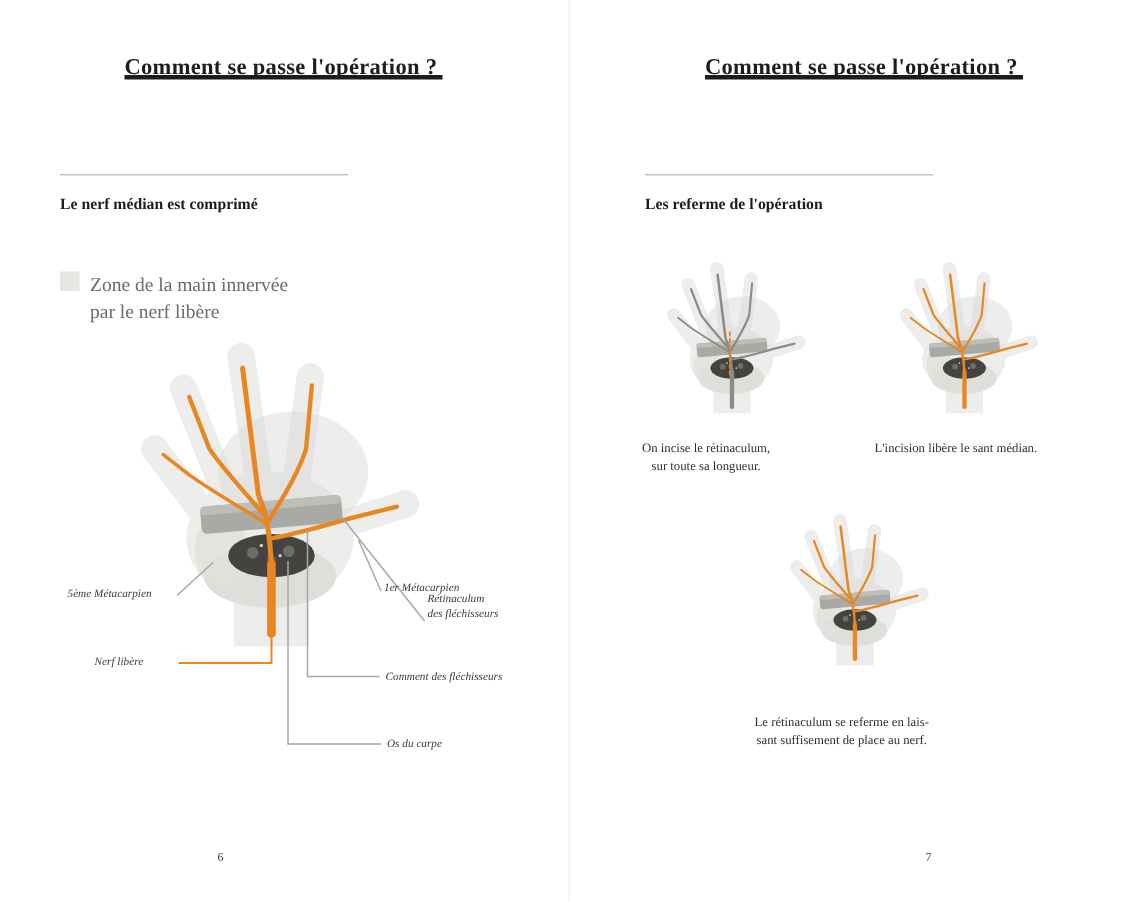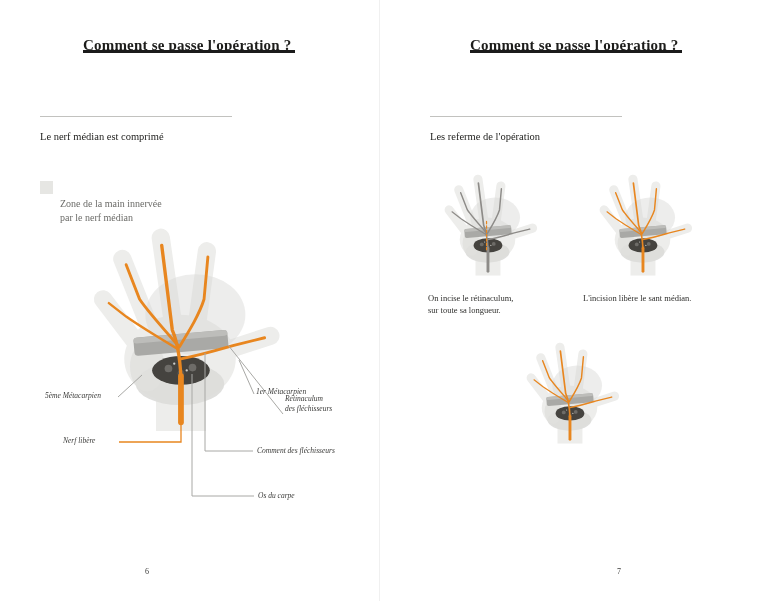--- a/index.html
+++ b/index.html
@@ -16,44 +16,44 @@
   .title{
     position:absolute;left:83px;top:27px;width:230px;
     font-size:15px;font-weight:bold;letter-spacing:.2px;color:#1d1d1b;white-space:nowrap;
   }
   #right-page .title{left:90px;}
   .title-underline{position:absolute;left:83px;top:50px;width:212px;height:3px;background:#1b1b1b;}
   #right-page .title-underline{left:90px;}
   .section-rule{position:absolute;left:40px;top:116px;width:192px;height:1px;background:#c2c2bf;}
   #right-page .section-rule{left:50px;}
   .section-heading{
-    position:absolute;left:40px;top:122px;font-size:10.5px;font-weight:normal;color:#1d1d1b;white-space:nowrap;text-align:right;
+    position:absolute;left:40px;top:122px;font-size:10.5px;font-weight:bold;color:#1d1d1b;white-space:nowrap;text-align:right;
   }
   #right-page .section-heading{left:50px;}
   .legend{position:absolute;left:40px;top:181px;display:flex;gap:7px;align-items:flex-start;}
   .legend-swatch{width:13px;height:13px;background:#e6e6e3;flex:0 0 auto;}
-  .legend-text{font-size:10px;line-height:1.4;color:#6b6b68;margin-top:16px;}
+  .legend-text{font-size:13px;line-height:1.4;color:#6b6b68;}
   .diagram{position:absolute;left:20px;top:195px;width:340px;height:320px;}
   .hand-big{position:absolute;left:35px;top:8px;width:250px;height:231px;}
   .leader-lines{position:absolute;left:0;top:0;width:340px;height:320px;}
   .diag-label{position:absolute;font-size:7.5px;color:#3a3a38;line-height:1.3;white-space:nowrap;font-style:italic;}
   .lbl-m5{left:25px;top:196px;}
   .lbl-m1{left:236px;top:192px;}
   .lbl-ret{left:265px;top:199px;}
   .lbl-nerf{left:43px;top:241px;}
   .lbl-tendons{left:237px;top:251px;}
   .lbl-os{left:238px;top:296px;}
   .page-number{position:absolute;top:567px;font-size:8px;color:#3a3a38;}
   #left-page .page-number{left:145px;}
   #right-page .page-number{left:237px;}
   .hand-small{position:absolute;width:125px;height:115px;}
   .step1-hand{left:45px;top:162px;}
   .step2-hand{left:200px;top:162px;}
   .step3-hand{left:127px;top:330px;}
-  .caption{position:absolute;font-size:8.5px;line-height:1.45;color:#2f2f2d;}
+  .caption{position:absolute;font-size:8.5px;line-height:1.45;color:#2f2f2d;text-align:center;}
   .caption-1{left:48px;top:292px;}
   .caption-2{left:203px;top:292px;}
   .caption-3{left:123px;top:475px;}
 </style>
 </head>
 <body>
 
 <svg width="0" height="0" style="position:absolute" aria-hidden="true">
   <defs>
     <g id="hand-base">
@@ -103,21 +103,21 @@
   <h1 class="title">Comment se passe l'opération ?</h1>
   <div class="title-underline"></div>
 
   <div class="section-rule"></div>
   <h2 class="section-heading">Le nerf médian est comprimé</h2>
 
   <div class="legend">
     <div class="legend-swatch"></div>
     <div class="legend-text">
       <div>Zone de la main innervée</div>
-      <div>par le nerf médian</div>
+      <div>par le nerf libère</div>
     </div>
   </div>
 
   <div class="diagram">
     <svg class="hand-big" viewBox="0 0 260 240" style="color:#e8861f">
       <use href="#hand-base"></use>
       <use href="#hand-nerve"></use>
     </svg>
 
     <svg class="leader-lines" viewBox="0 0 340 320">
@@ -170,15 +170,19 @@
   <div class="caption caption-2">
     <div>L'incision libère le sant médian.</div>
     <div></div>
   </div>
 
   <svg class="hand-small step3-hand" viewBox="0 0 260 240" style="color:#e8861f">
     <use href="#hand-base"></use>
     <use href="#hand-nerve"></use>
   </svg>
 
+  <div class="caption caption-3">
+    <div>Le rétinaculum se referme en lais-</div>
+    <div>sant suffisement de place au nerf.</div>
+  </div>
 
   <div class="page-number">7</div>
 </div>
 
 </body></html>

